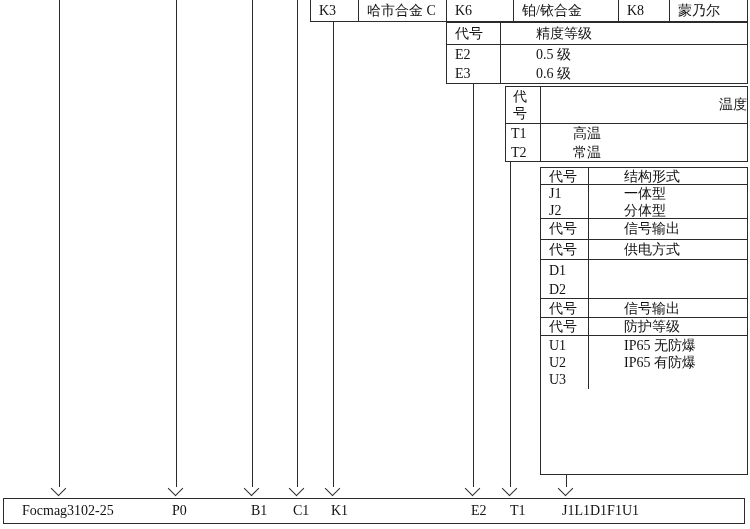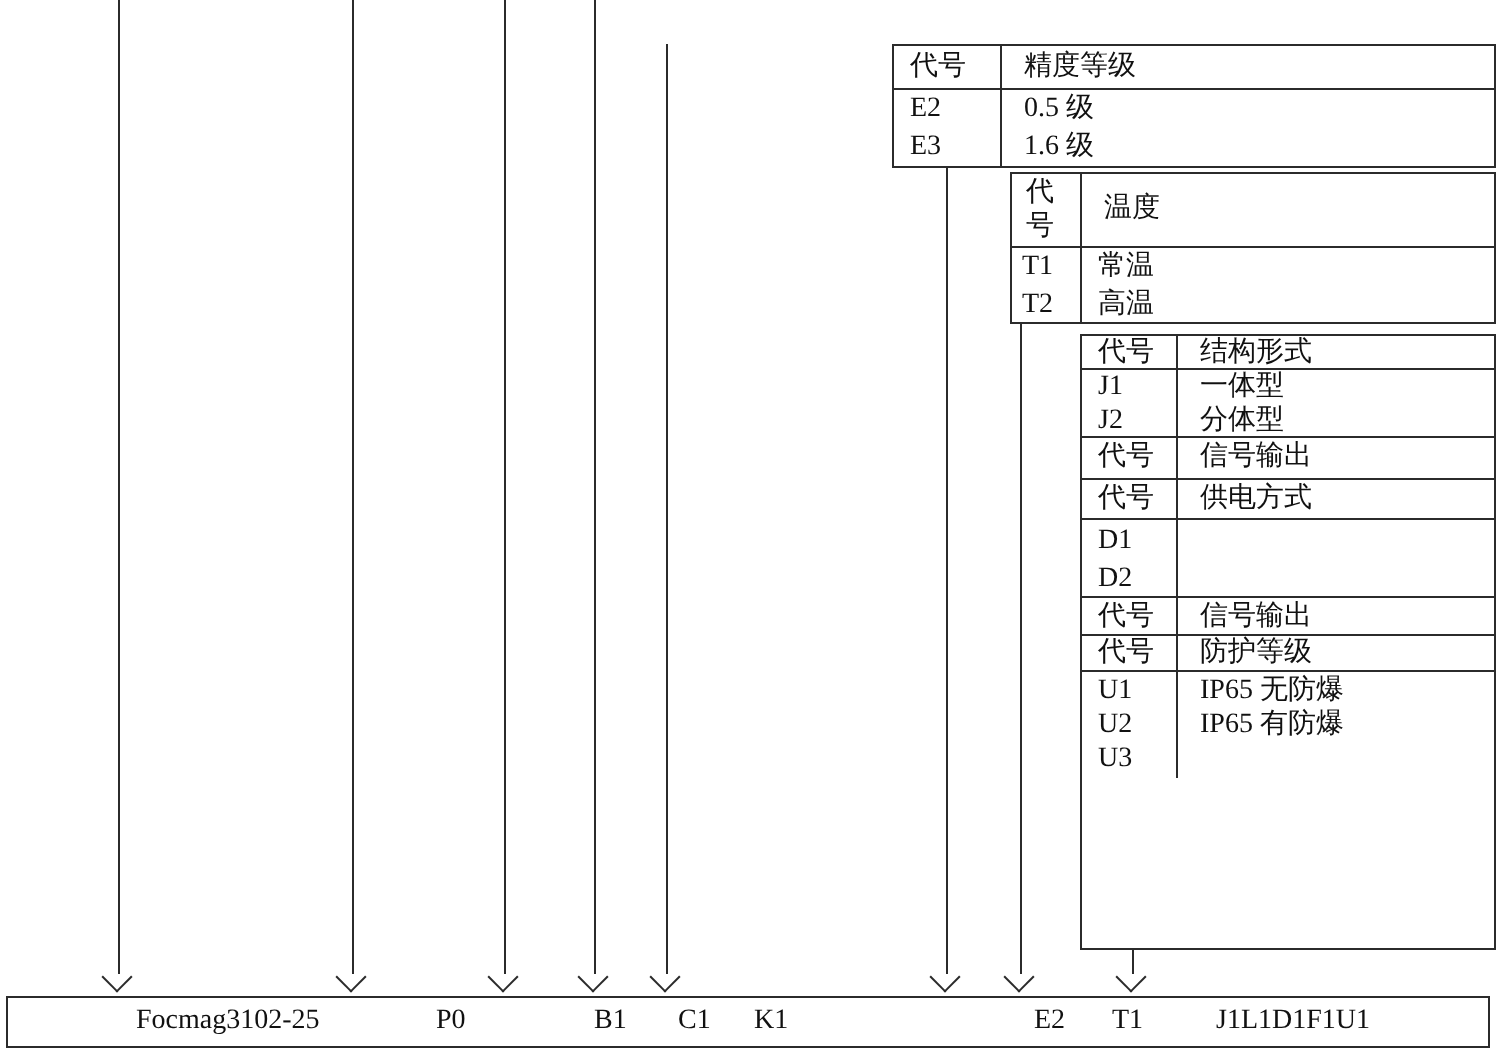--- a/index.html
+++ b/index.html
@@ -18,32 +18,32 @@
   
   .tableA{
     position:absolute;left:310px;top:0;width:438px;height:22px;
     border-left:1px solid #2b2b2b;border-right:1px solid #2b2b2b;border-bottom:1px solid #2b2b2b;
     display:flex;
   }
   .tableA .cell{line-height:21px;padding-left:8px;white-space:nowrap;overflow:hidden;}
   .tableA .cell + .cell{border-left:1px solid #2b2b2b;}
   
   .ntable{position:absolute;border:1px solid #2b2b2b;background:#fff;}
-  .trow{display:flex;border-bottom:1px solid #2b2b2b;}
+  .trow{display:flex;border-bottom:1px solid #2b2b2b;gap:24px;}
   .trow.last{border-bottom:none;}
   .codecol{border-right:1px solid #2b2b2b;padding-left:8px;white-space:nowrap;}
   .labelcol{padding-left:11px;white-space:nowrap;overflow:hidden;}
   .l17{line-height:17px;} .l19{line-height:19px;} .l20{line-height:20px;}
-  .l21{line-height:21px;} .l36{line-height:36px;}
+  .l21{line-height:21px;} .l36{line-height:36px;text-align:right;}
   
   .resultbox{
     position:absolute;left:3px;top:498px;width:742px;height:26px;
     border:1px solid #2b2b2b;
   }
-  .resultbox span{position:absolute;top:0;line-height:24px;white-space:nowrap;margin-left:46px;}
+  .resultbox span{position:absolute;top:0;line-height:24px;white-space:nowrap;}
 </style>
 </head>
 <body>
 
 <div class="canvas">
 
   <div class="vline" style="left:59px;top:0;height:487px"></div>
   <div class="vline" style="left:176px;top:0;height:487px"></div>
   <div class="vline" style="left:252px;top:0;height:487px"></div>
   <div class="vline" style="left:297px;top:0;height:487px"></div>
@@ -54,51 +54,59 @@
 
   <div class="arrowhead" style="left:53px;top:483px"></div>
   <div class="arrowhead" style="left:170px;top:483px"></div>
   <div class="arrowhead" style="left:246px;top:483px"></div>
   <div class="arrowhead" style="left:291px;top:483px"></div>
   <div class="arrowhead" style="left:327px;top:483px"></div>
   <div class="arrowhead" style="left:467px;top:483px"></div>
   <div class="arrowhead" style="left:504px;top:483px"></div>
   <div class="arrowhead" style="left:560px;top:483px"></div>
 
+  <div class="tableA">
+    <div class="cell" style="width:47px">K3</div>
+    <div class="cell" style="width:88px">哈市合金 C</div>
+    <div class="cell" style="width:67px">K6</div>
+    <div class="cell" style="width:105px">铂/铱合金</div>
+    <div class="cell" style="width:51px">K8</div>
+    <div class="cell" style="flex:1">蒙乃尔</div>
+  </div>
 
   <div class="ntable" style="left:446px;top:22px;width:302px;height:62px">
     <div class="trow" style="height:22px">
       <div class="codecol l21" style="width:54px">代号</div>
       <div class="labelcol l21" style="flex:1">精度等级</div>
     </div>
     <div class="trow last" style="height:38px">
       <div class="codecol" style="width:54px">
         <div class="l19">E2</div>
         <div class="l19">E3</div>
       </div>
       <div class="labelcol" style="flex:1">
         <div class="l19">0.5 级</div>
-        <div class="l19">1.6 级</div>
+        <div class="l19">0.6 级</div>
       </div>
     </div>
   </div>
 
   <div class="ntable" style="left:505px;top:86px;width:243px;height:76px">
     <div class="trow" style="height:37px">
       <div class="codecol" style="width:35px;padding-left:7px;padding-top:1px;white-space:normal;line-height:17px">代号</div>
       <div class="labelcol l36" style="flex:1">温度</div>
     </div>
     <div class="trow last" style="height:37px">
       <div class="codecol" style="width:35px;padding-left:5px">
         <div class="l19">T1</div>
         <div class="l19">T2</div>
       </div>
       <div class="labelcol" style="flex:1;padding-left:8px">
+        <div class="l19">高温</div>
         <div class="l19">常温</div>
-        <div class="l19">高温</div>
       </div>
     </div>
   </div>
 
   <div class="ntable" style="left:540px;top:167px;width:208px;height:308px">
 
     <div class="trow" style="height:17px">
       <div class="codecol l17" style="width:48px">代号</div>
       <div class="labelcol l17" style="flex:1">结构形式</div>
     </div>

